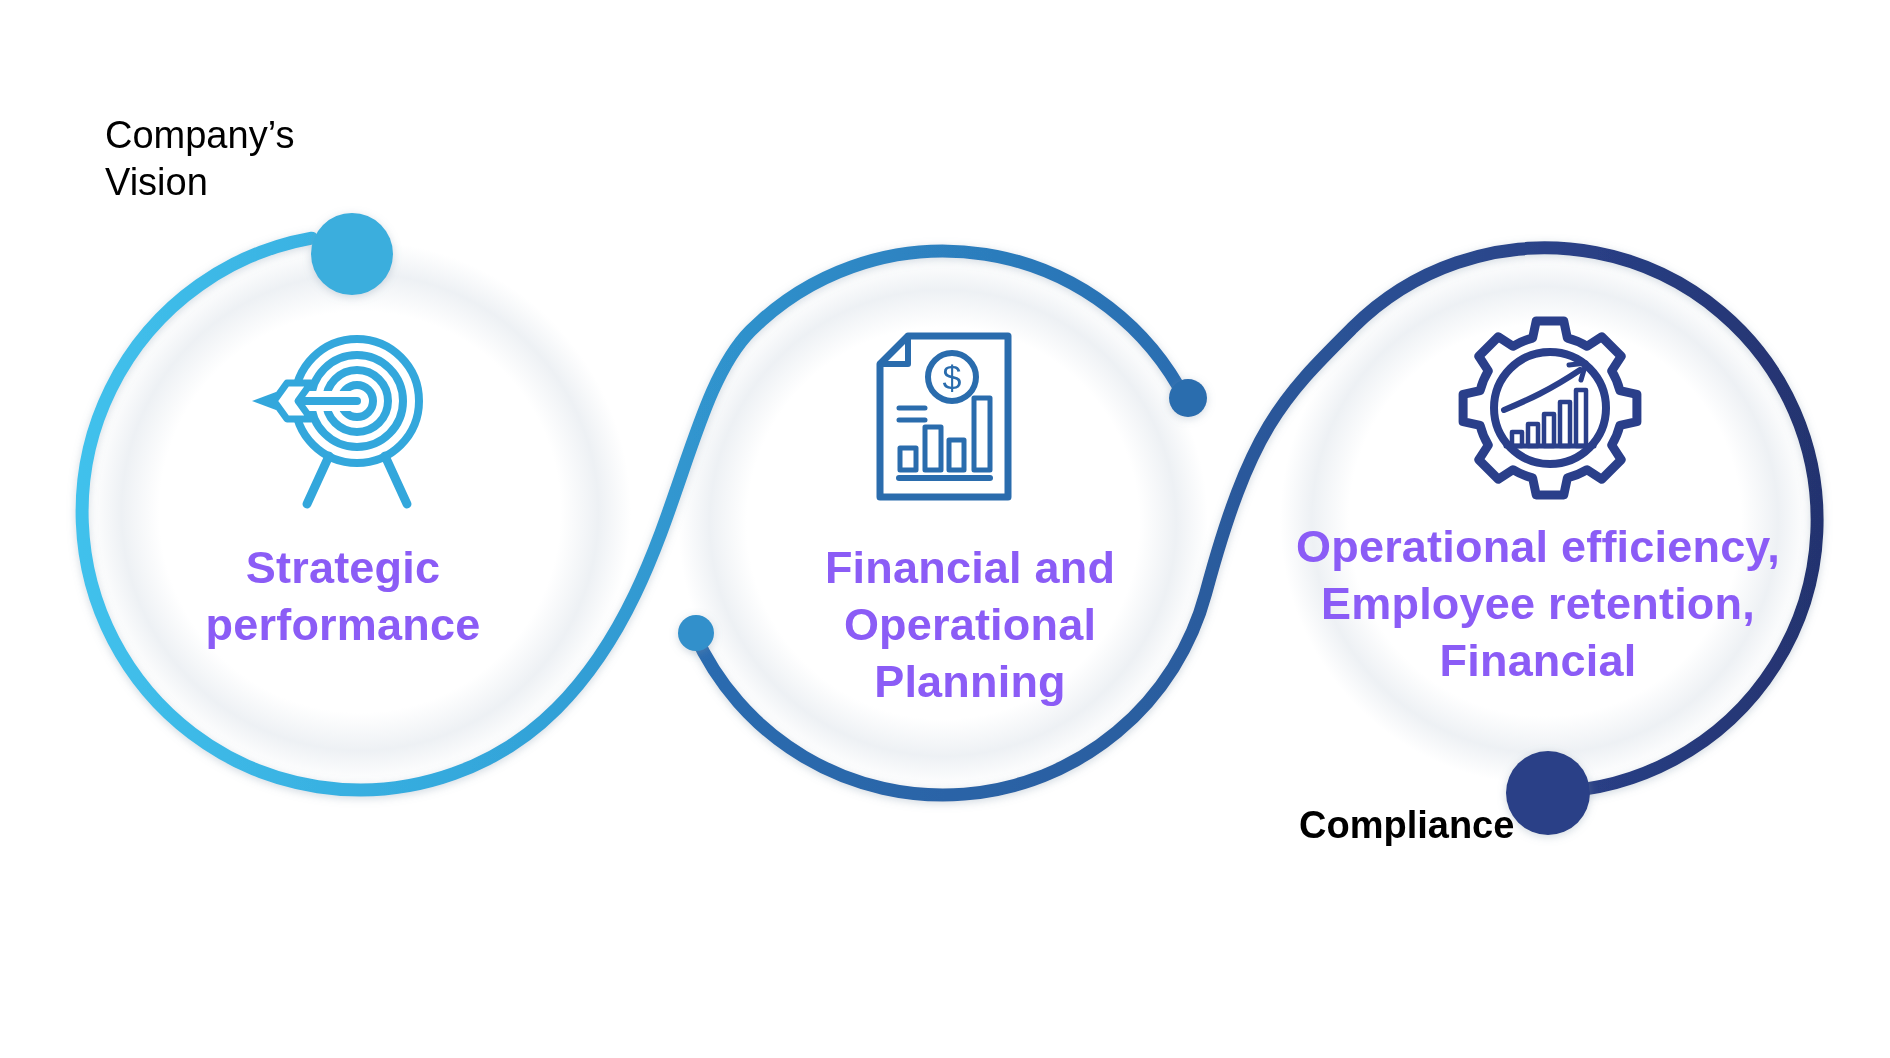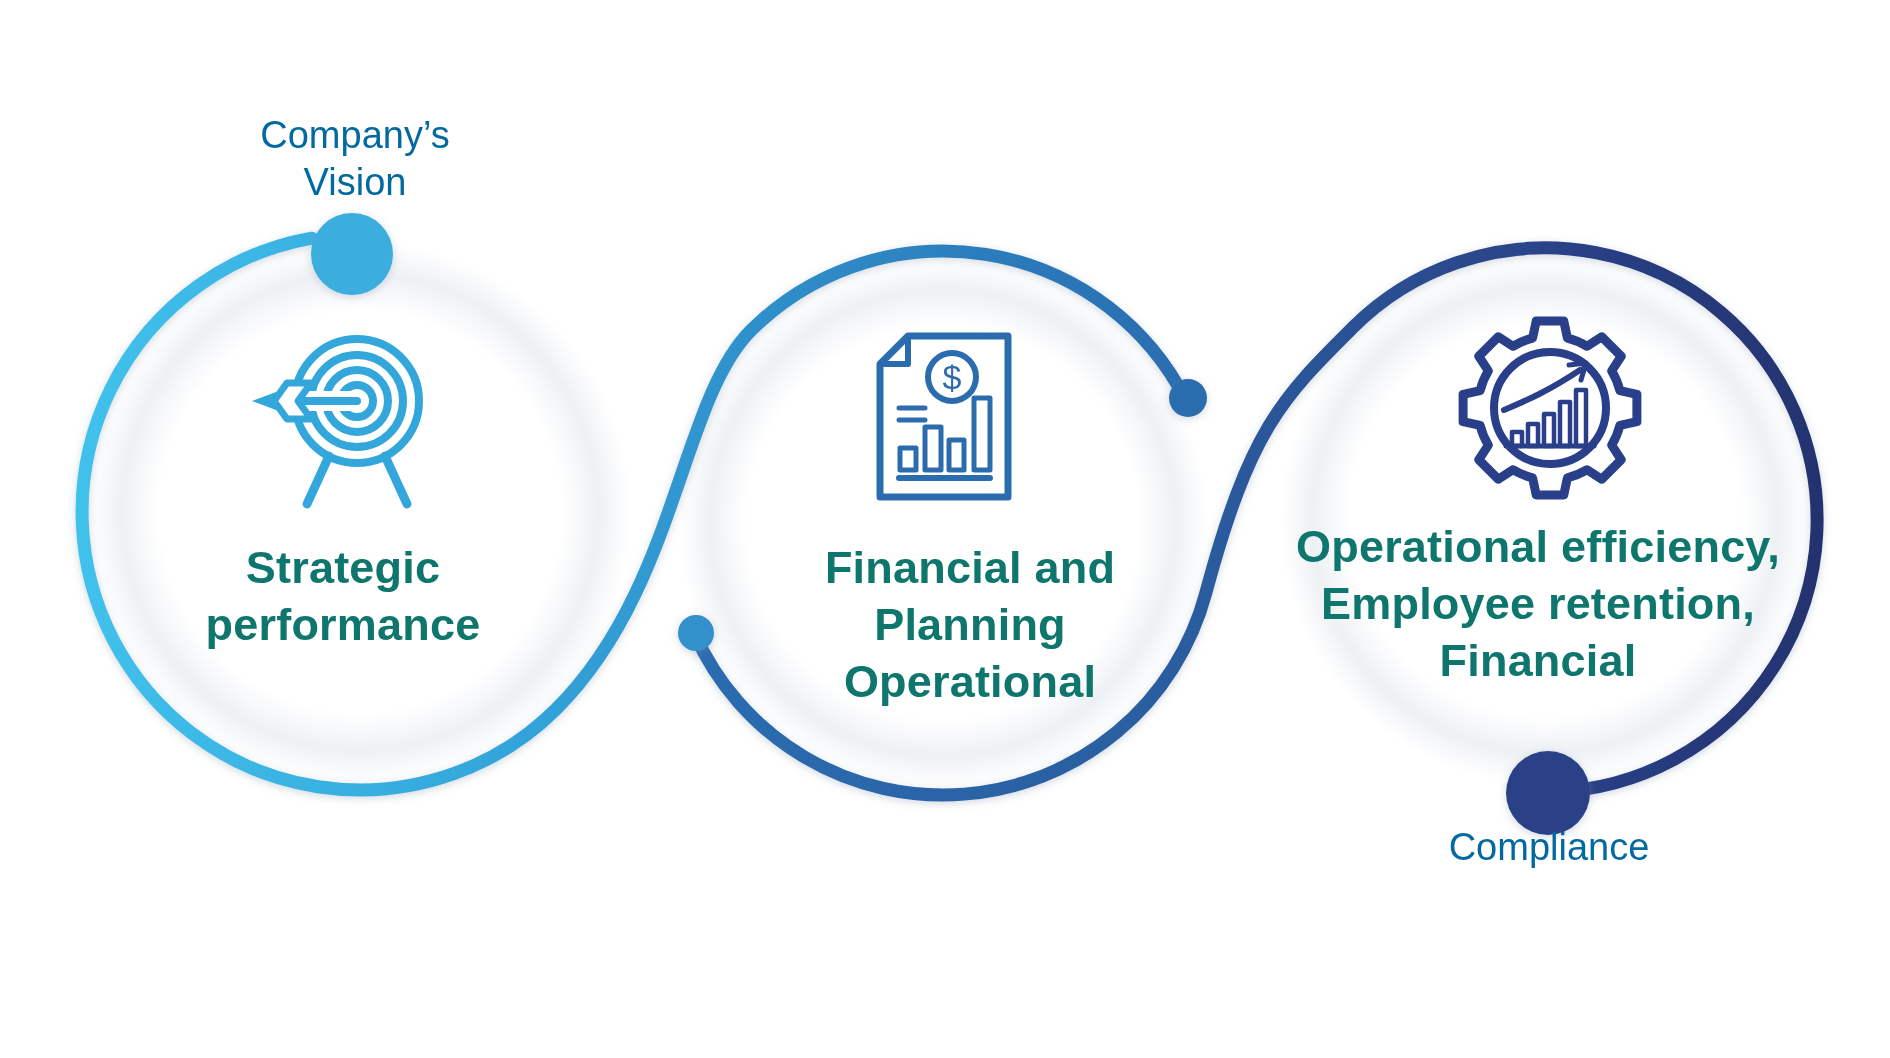--- a/index.html
+++ b/index.html
@@ -5,30 +5,30 @@
   html,body{margin:0;padding:0;background:#ffffff;}
   .canvas{
     position:relative;
     width:1890px;height:1058px;
     background:#ffffff;
     font-family:"Liberation Sans", sans-serif;
     overflow:hidden;
   }
   .canvas > svg{position:absolute;left:0;top:0;}
   .label{
-    position:absolute;text-align:center;
-    color:#0369a1;font-size:38px;line-height:47px;font-weight:400;
+    position:absolute;
+    color:#000000;font-size:38px;line-height:47px;font-weight:400;
   }
   .title{
     position:absolute;text-align:center;
-    color:#0f766e;font-size:45px;line-height:57px;font-weight:700;
+    color:#8b5cf6;font-size:45px;line-height:57px;font-weight:700;
     letter-spacing:0.2px;
   }
   .start-label{left:105px;top:112px;width:500px;}
-  .end-label{left:1299px;top:824px;width:500px;}
+  .end-label{left:1299px;top:802px;width:500px;font-weight:bold;}
   .t1{left:43px;top:539px;width:600px;}
   .t2{left:670px;top:539px;width:600px;}
   .t3{left:1238px;top:518px;width:600px;}
 </style>
 </head>
 <body>
 
 <div class="canvas">
 
   <svg width="1890" height="1058" viewBox="0 0 1890 1058">
@@ -137,22 +137,22 @@
     <div>Vision</div>
   </div>
 
   <div class="title t1">
     <div>Strategic</div>
     <div>performance</div>
   </div>
 
   <div class="title t2">
     <div>Financial and</div>
+    <div>Operational</div>
     <div>Planning</div>
-    <div>Operational</div>
   </div>
 
   <div class="title t3">
     <div>Operational efficiency,</div>
     <div>Employee retention,</div>
     <div>Financial</div>
   </div>
 
   <div class="label end-label">
     <div>Compliance</div>

